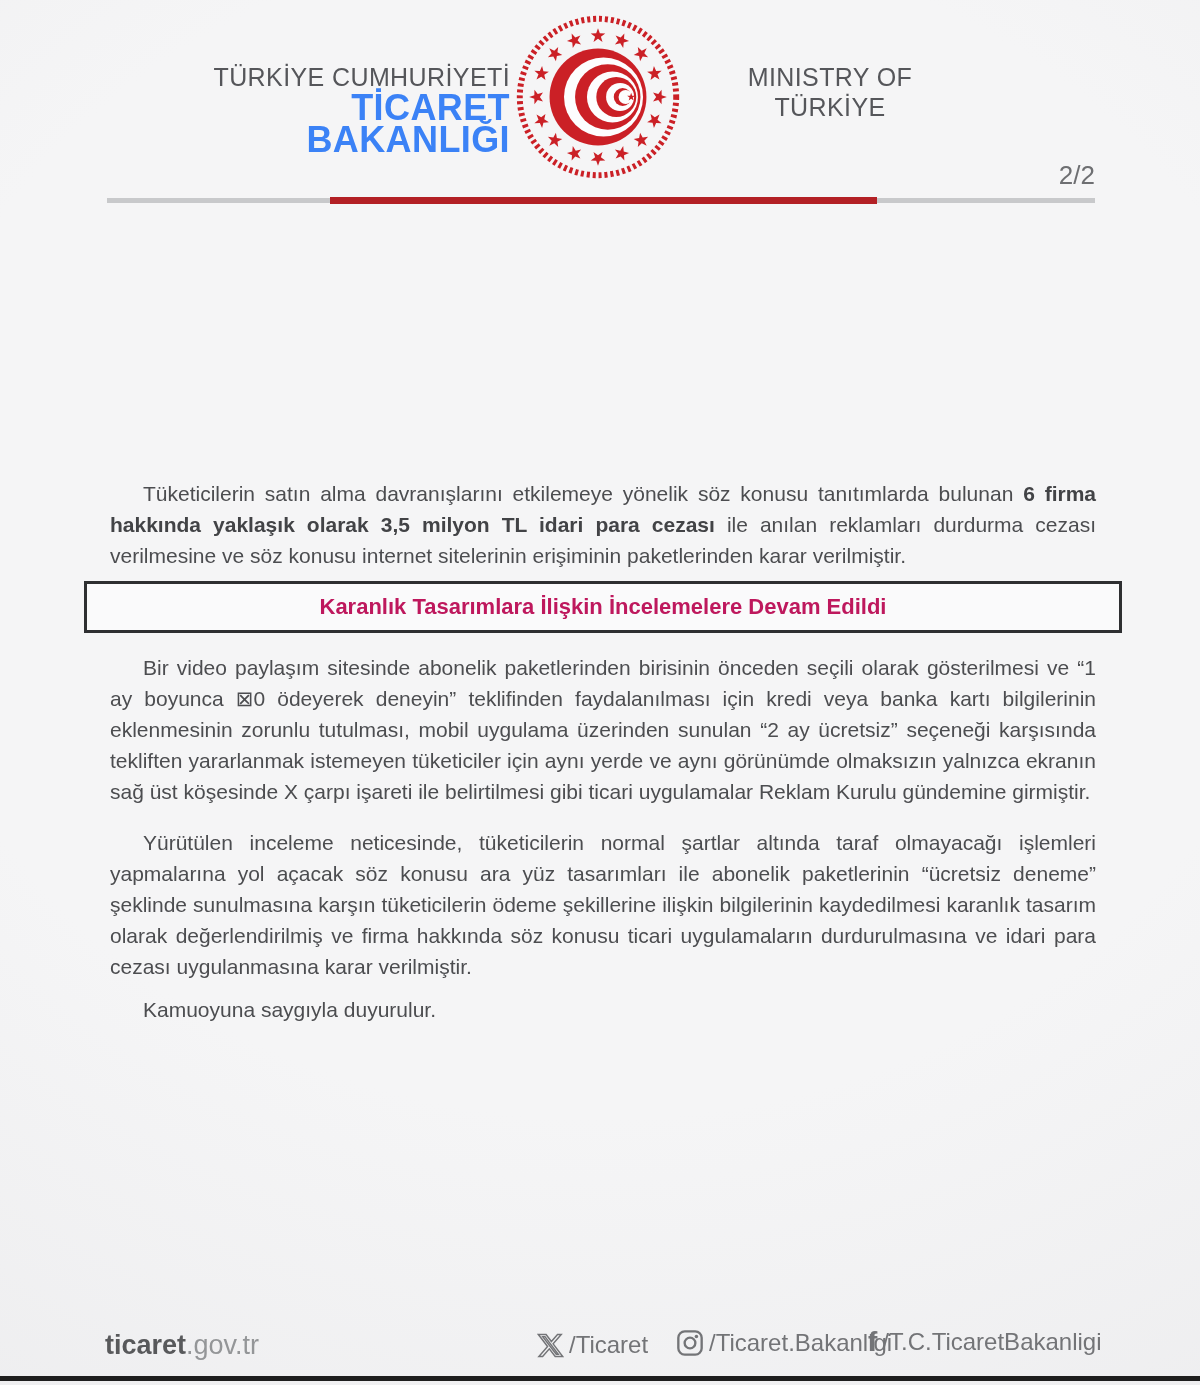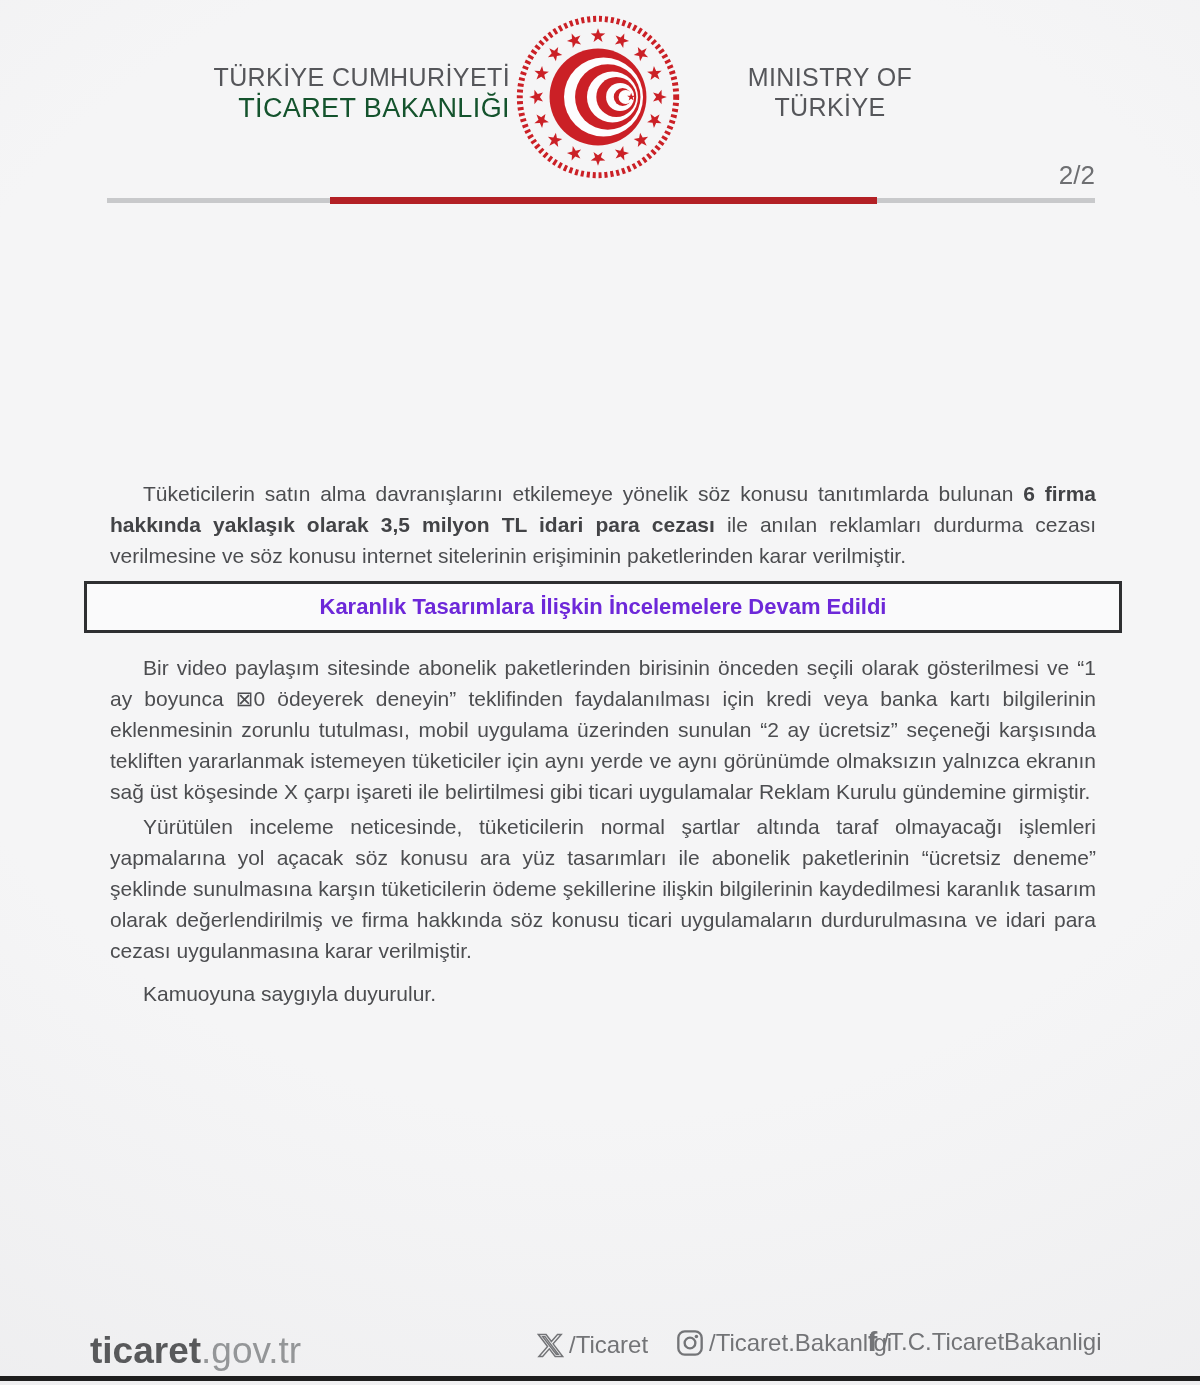--- a/index.html
+++ b/index.html
@@ -8,21 +8,21 @@
     position: relative; overflow: hidden;
     font-family: "Liberation Sans", sans-serif;
     background: radial-gradient(ellipse 130% 95% at 50% 38%, #f5f5f6 45%, #e9e9eb 100%);
   }
   .abs { position: absolute; }
 
   
   .hdr-left  { left: 150px; top: 62px; width: 360px; text-align: right; }
   .hdr-right { left: 690px; top: 62px; width: 280px; text-align: center; }
   .hdr-line1 { font-size: 25px; font-weight: 400; color: #55565a; letter-spacing: .4px; line-height: 30px; }
-  .hdr-line2 { font-size: 27px; font-weight: 400; color: #14532d; letter-spacing: .4px; line-height: 32px; }
+  .hdr-line2 { font-size: 36px; font-weight: 700; color: #3b82f6; letter-spacing: .4px; line-height: 32px; }
   .emblem-wrap { left: 513px; top: 12px; width: 170px; height: 170px; }
 
   .page-num { left: 945px; top: 160px; width: 150px; text-align: right;
               font-size: 26px; color: #6e6f72; }
 
   .divider { left: 107px; top: 196px; width: 988px; height: 8px; }
   .divider .seg { position: absolute; }
   .seg-gray-l { left: 0;    top: 2px; width: 223px; height: 5px; background: #c8c9cb; }
   .seg-red    { left: 223px; top: 1px; width: 547px; height: 7px; background: #b32025; }
   .seg-gray-r { left: 770px; top: 2px; width: 218px; height: 5px; background: #c8c9cb; }
@@ -32,27 +32,27 @@
   .para {
     margin: 0; text-align: justify; text-indent: 33px;
     font-size: 21px; line-height: 31px; color: #4c4d50;
   }
   .para .b { font-weight: 700; color: #424346; }
   .heading-box {
     margin: 10px -26px 0 -26px;
     border: 3px solid #2e2f31; background: #fafafb;
     padding: 8px 10px; text-align: center;
   }
-  .heading-box span { font-size: 22px; font-weight: 700; color: #6d28d9; line-height: 30px; }
+  .heading-box span { font-size: 22px; font-weight: 700; color: #be185d; line-height: 30px; }
   .p2 { margin-top: 19px; }
-  .p3 { margin-top: 4px; }
+  .p3 { margin-top: 20px; }
   .closing { margin-top: 12px; text-align: left; }
 
   
-  .f-web { left: 90px; top: 1330px; font-size: 37px; }
+  .f-web { left: 105px; top: 1330px; font-size: 27px; }
   .f-web .w-bold { font-weight: 700; color: #58595b; }
   .f-web .w-rest { font-weight: 400; color: #949698; }
   .social { display: flex; align-items: center; gap: 5px;
             font-size: 24px; color: #737477; }
   .f-x  { left: 537px; top: 1331px; }
   .f-ig { left: 676px; top: 1329px; text-align: center; }
   .f-fb { left: 868px; top: 1328px; }
   .fb-glyph { font-weight: 700; font-size: 28px; color: #737477; line-height: 1; }
   .icon svg { display: block; }
 

